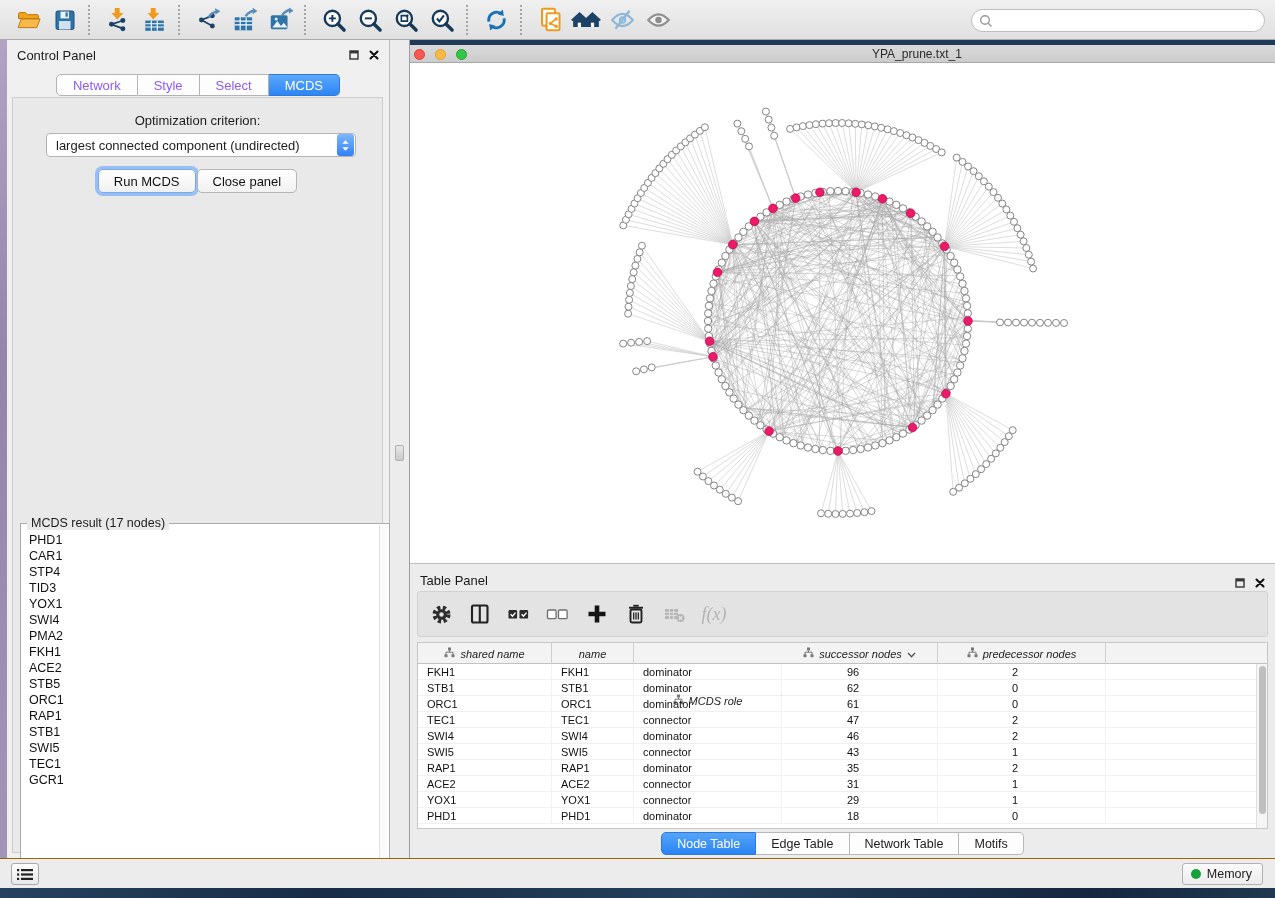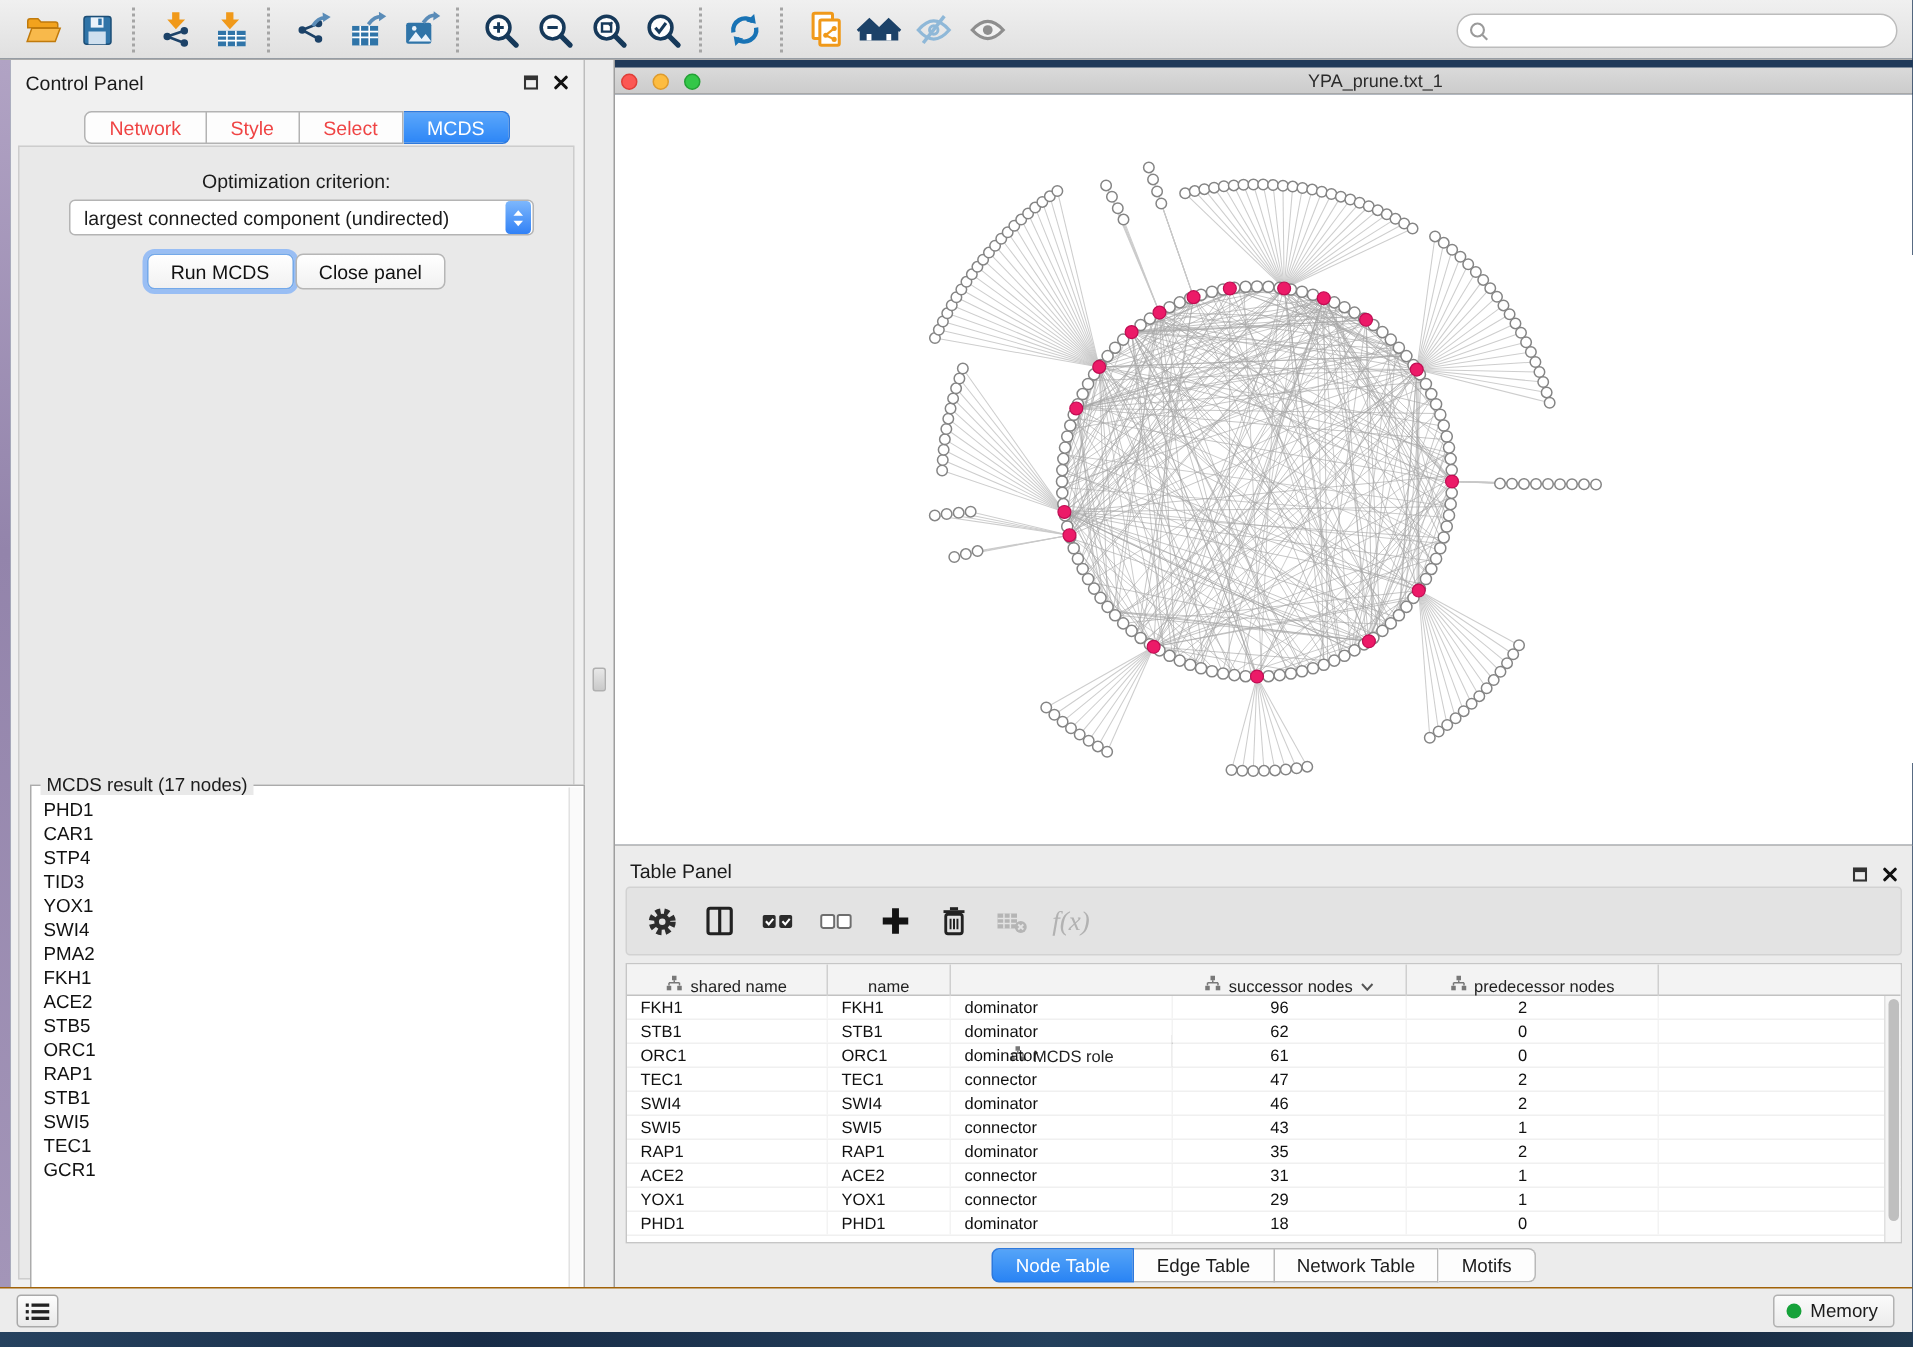--- a/index.html
+++ b/index.html
@@ -21,21 +21,21 @@
     background:linear-gradient(180deg,#b1a3c4,#9384ab 40%,#a395b8); }
 
   
   .control-panel { position:absolute; left:7px; top:40px; width:383px; height:818px;
     background:#f0f0f0; border-right:1px solid #bdbdbd; }
   .cp-header { position:absolute; left:0; top:0; width:100%; height:30px; display:flex; align-items:center; padding:0 10px; }
   .panel-title { font-size:13px; color:#1a1a1a; }
   .win-btns { margin-left:auto; display:flex; gap:10px; align-items:center; }
   .cp-tabs { position:absolute; top:34px; left:0; width:100%; display:flex; justify-content:center; }
   .cp-tab { height:22px; line-height:21px; padding:0 16px; background:#fdfdfd; border:1px solid #b3b3b3; border-left:none;
-    font-size:13px; color:#ef4444; }
+    font-size:13px; color:#8b5cf6; }
   .cp-tab:first-child { border-left:1px solid #b3b3b3; border-radius:5px 0 0 5px; }
   .cp-tab:last-child { border-radius:0 5px 5px 0; }
   .cp-tab.active { background:linear-gradient(#5ba7fb,#2d86f6); color:#fff; border-color:#2d79dd; }
   .cp-body { position:absolute; left:5px; right:6px; top:57px; bottom:5px; background:#e9e9e9; border:1px solid #cdcdcd; }
   .opt-label { position:absolute; top:15px; left:0; width:100%; text-align:center; font-size:13px; }
   .mac-select { position:absolute; top:35px; left:33px; width:310px; height:24px; background:#fff;
     border:1px solid #b4b4b4; border-radius:4px; display:flex; align-items:center; }
   .mac-select .val { flex:1; padding-left:9px; font-size:13px; white-space:nowrap; }
   .mac-select .stepper { width:17px; height:22px; margin-right:1px; border-radius:3px;
     background:linear-gradient(#7db7fc,#3181f6); display:flex; align-items:center; justify-content:center; }
@@ -64,22 +64,22 @@
 
   
   .table-panel { position:absolute; left:410px; top:563px; width:865px; height:295px; background:#ececec; border-top:1px solid #bdbdbd; }
   .tp-header { position:absolute; top:0; left:0; width:100%; height:24px; display:flex; align-items:flex-end; padding:0 10px; }
   .tp-toolbar { position:absolute; top:27px; left:7px; right:7px; height:46px; background:#e3e3e3;
     border:1px solid #d2d2d2; border-radius:3px; display:flex; align-items:center; padding:0 8px; gap:9px; }
   .tp-tool { width:30px; height:30px; display:flex; align-items:center; justify-content:center; }
   .fx-label { font-family:"Liberation Serif", serif; font-style:italic; font-size:18px; color:#b2b2b2; }
   .table-wrap { position:absolute; left:7px; right:7px; top:78px; height:187px; background:#fff; border:1px solid #c6c6c6; }
   .thead { display:flex; height:21px; background:#f3f3f3; border-bottom:1px solid #c2c2c2; }
-  .th { display:flex; align-items:flex-end; justify-content:center; gap:5px; font-size:11px; color:#222;
-    border-right:1px solid #cfcfcf; height:21px; overflow:hidden; }
+  .th { display:flex; align-items:center; justify-content:center; gap:5px; font-size:11px; color:#222;
+    border-right:1px solid #cfcfcf; height:21px; overflow:hidden;font-style:italic; }
   .th.fill { flex:1; border-right:none; }
   .tr { display:flex; height:16px; border-bottom:1px solid #f0f0f0; }
   .td { font-size:11px; line-height:16px; padding-left:9px; color:#111; border-right:1px solid #f3f3f3; overflow:hidden; }
   .td.num { text-align:center; padding-right:22px; }
   .table-scroll { position:absolute; top:21px; right:0; bottom:0; width:11px; background:#f5f5f5; border-left:1px solid #e0e0e0; }
   .table-thumb { position:absolute; top:2px; left:1.5px; width:7px; height:148px; background:#bfbfbf; border-radius:4px; }
   .tp-tabs { position:absolute; left:0; bottom:3px; width:100%; display:flex; justify-content:center; }
   .tp-tab { height:23px; line-height:22px; padding:0 15px; background:#fdfdfd; border:1px solid #b9b9b9; border-left:none; font-size:12.5px; }
   .tp-tab:first-child { border-left:1px solid #b9b9b9; border-radius:5px 0 0 5px; }
   .tp-tab:last-child { border-radius:0 5px 5px 0; }

